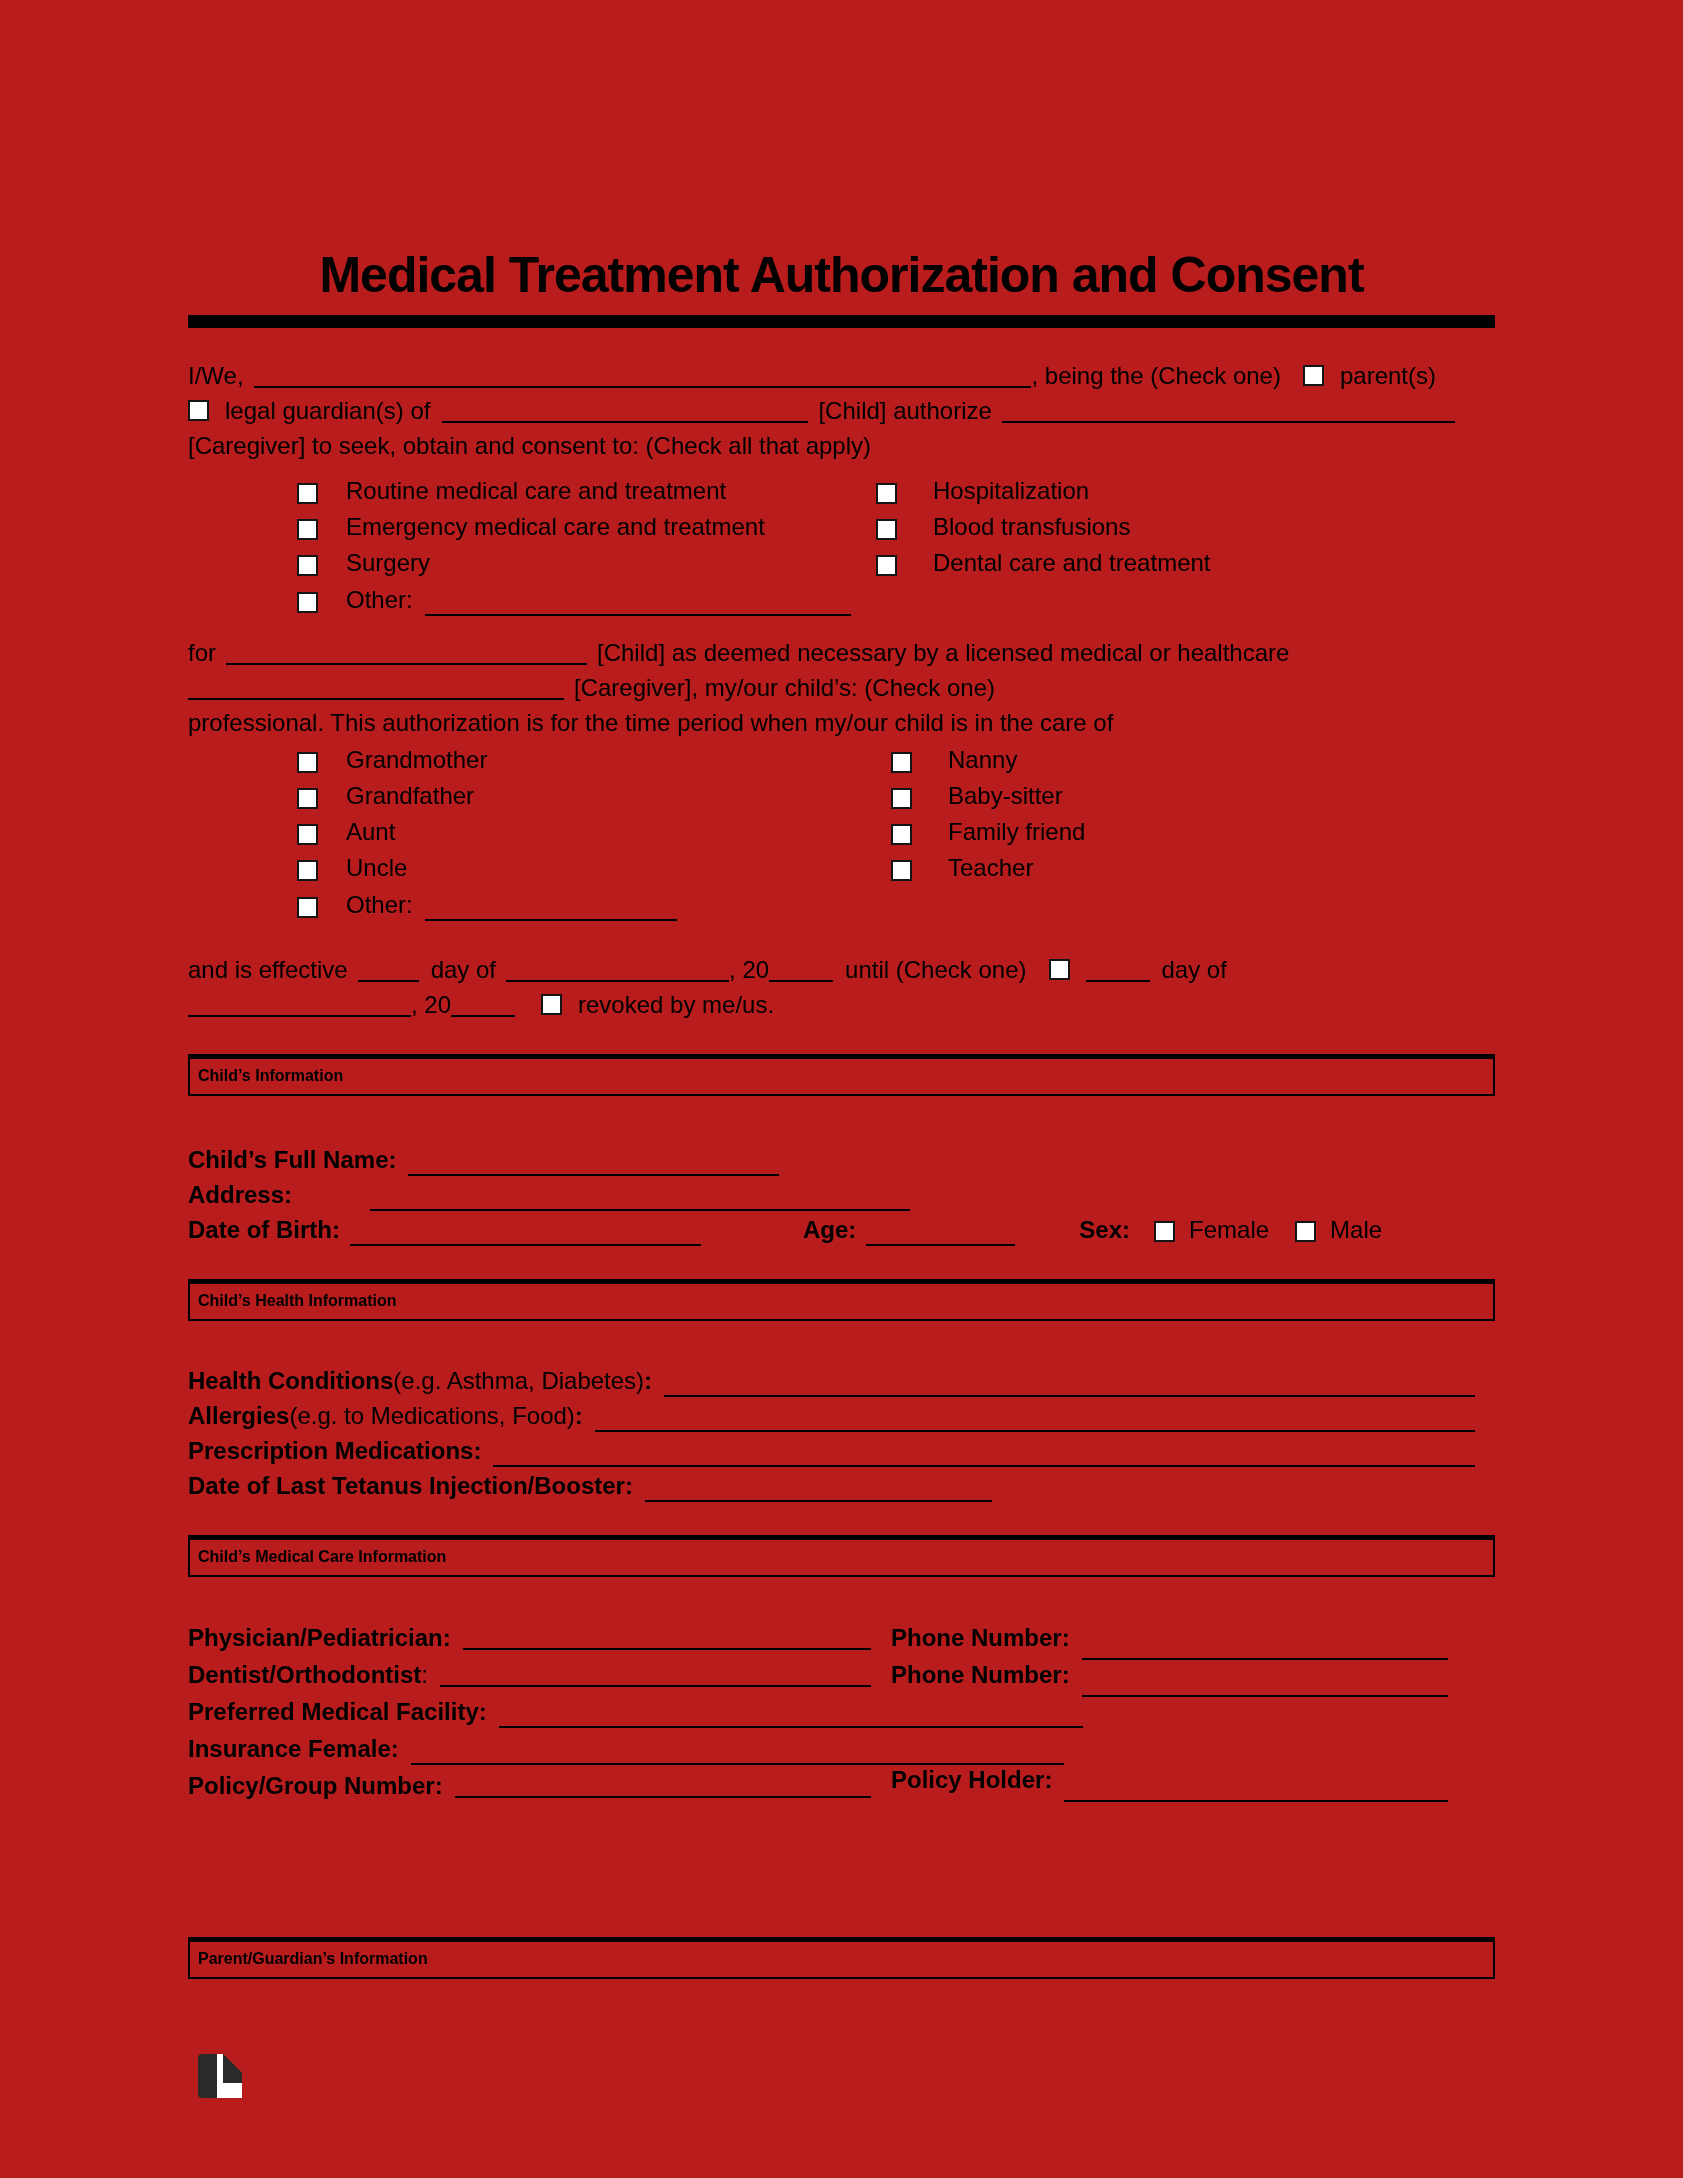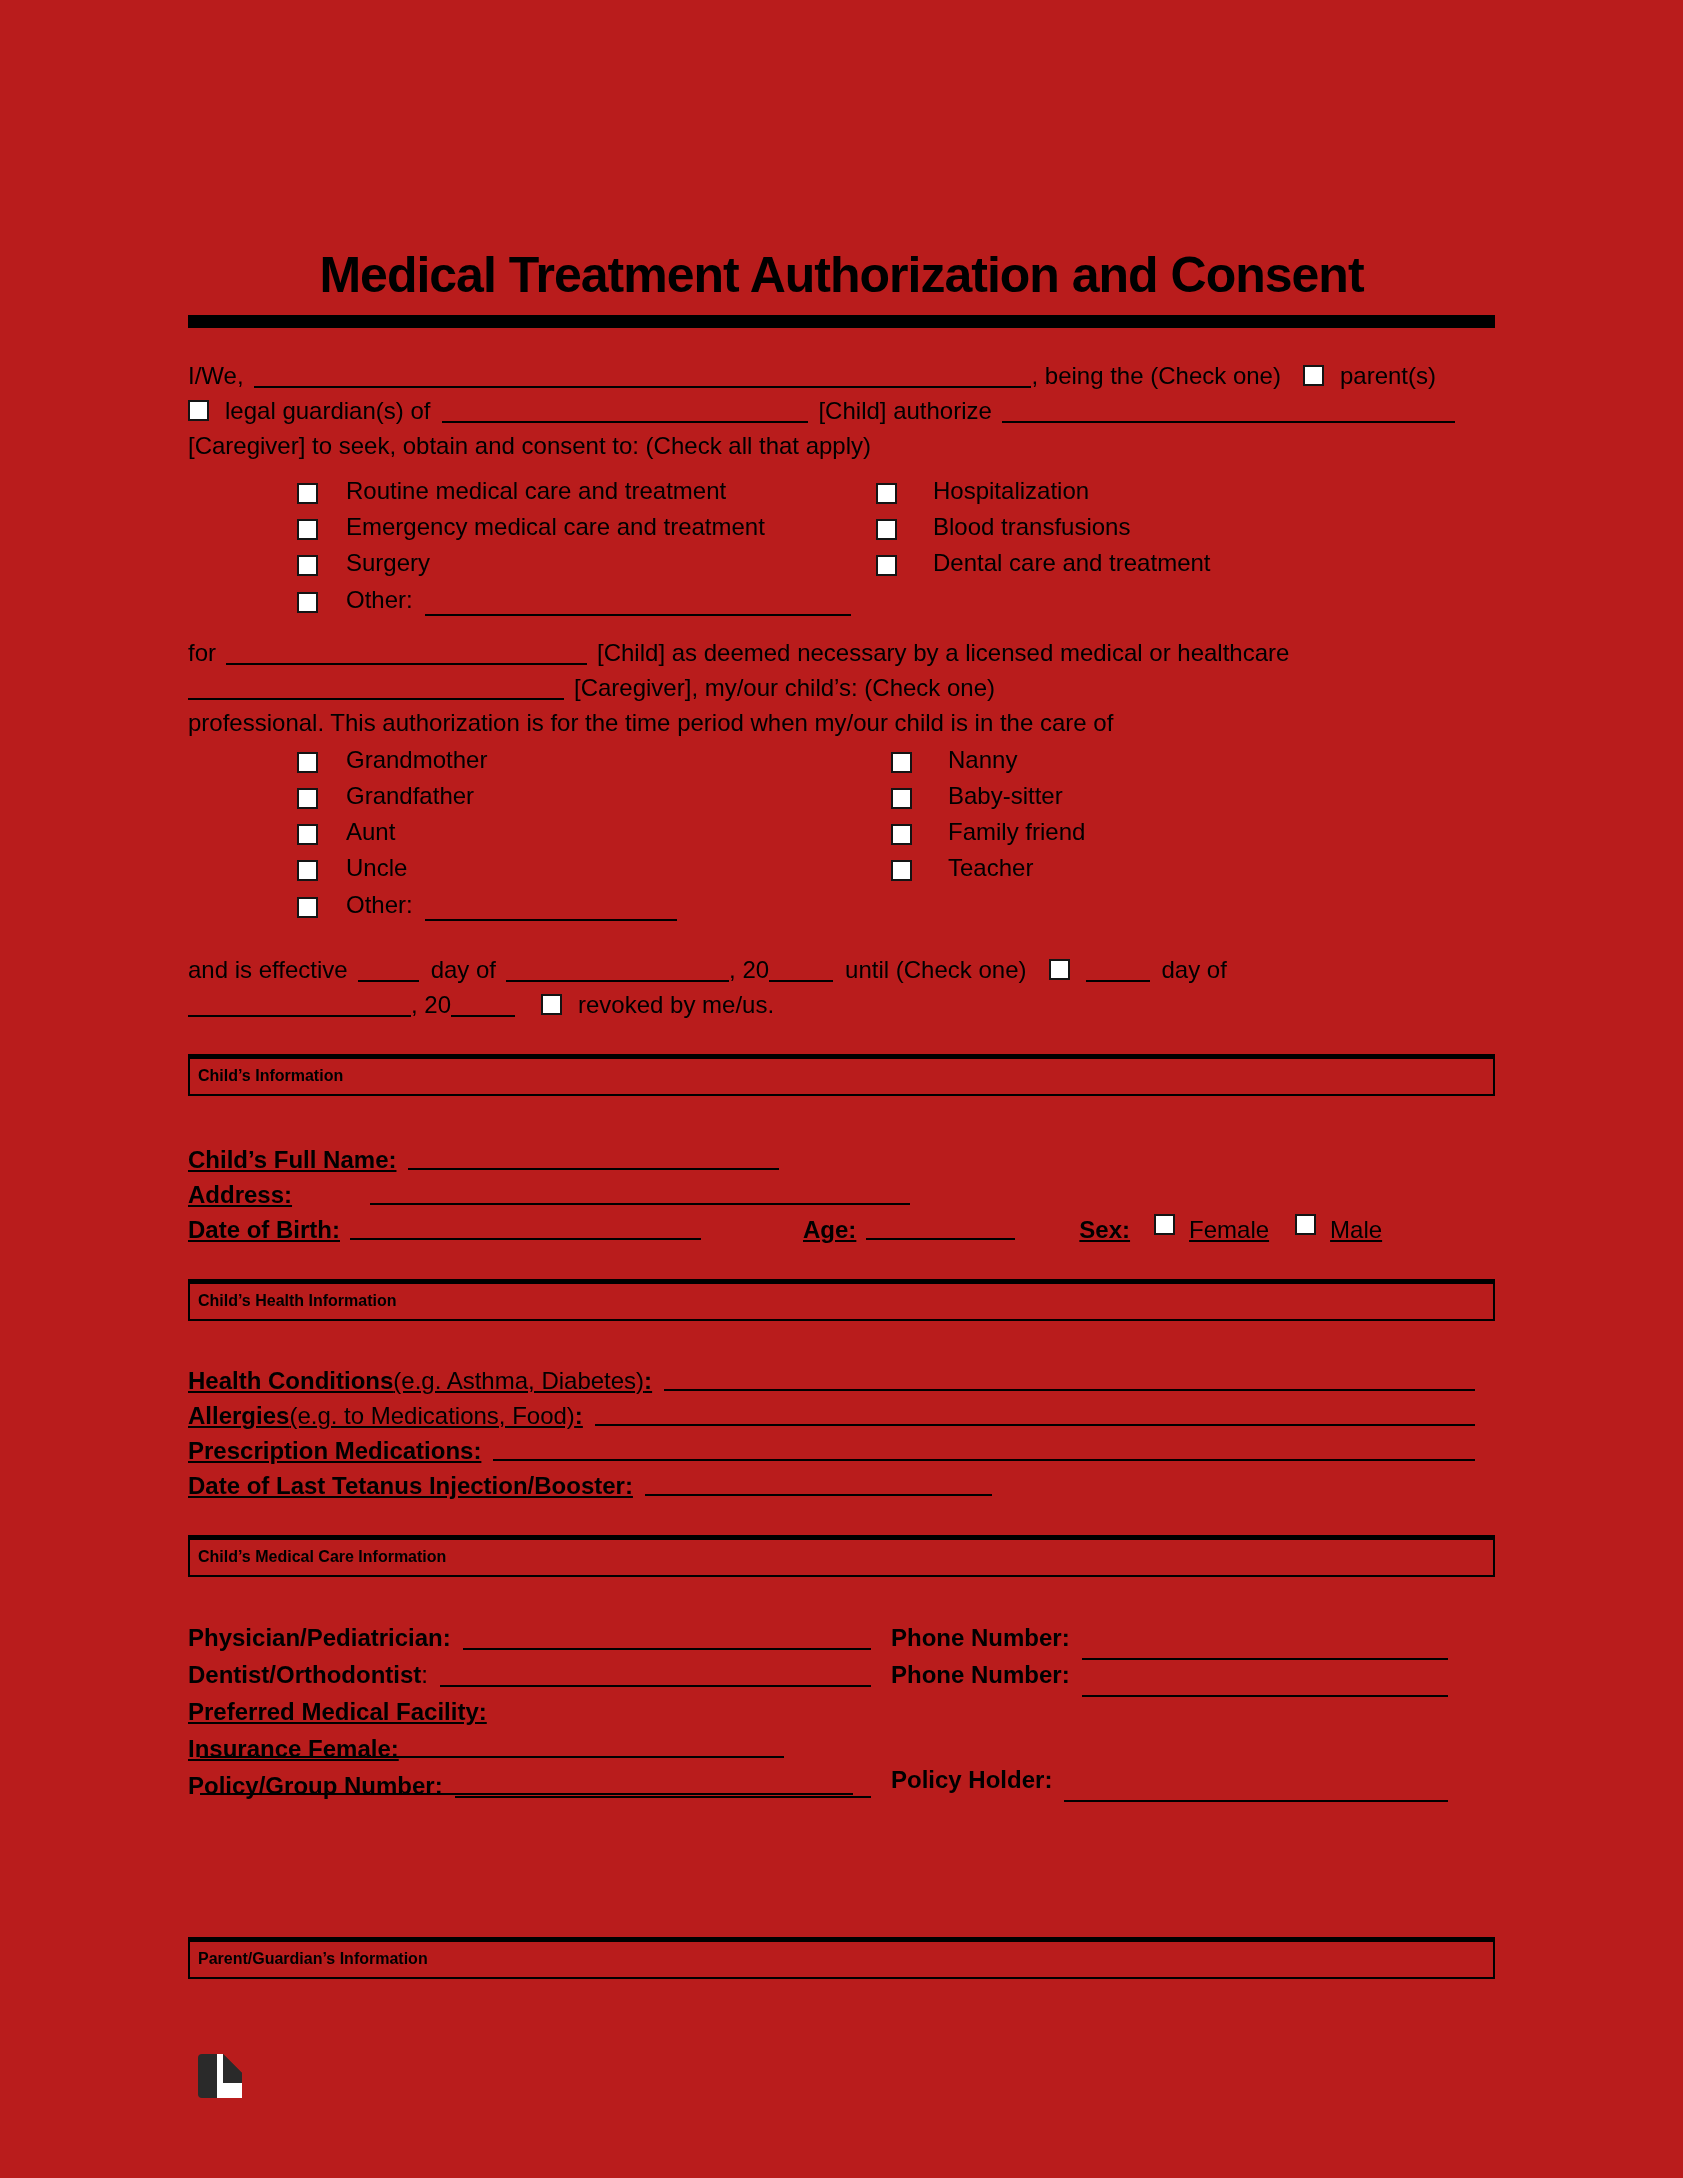--- a/index.html
+++ b/index.html
@@ -70,23 +70,23 @@
     border:2px solid #000; border-top-width:5px;
     font-weight:bold; font-size:16px; line-height:26px;
     padding:4px 8px 5px;
   }
   .section.parent { margin-top:133px; }
 
   .fields { }
   .fields.child { margin-top:46px; }
   .fields.health { margin-top:42px; }
   .fields.care { margin-top:42px; }
-  .frow { display:flex; align-items:flex-start; height:35px; line-height:35px; white-space:nowrap;text-decoration:underline; }
+  .frow { display:flex; align-items:center; height:35px; line-height:35px; white-space:nowrap; }
   .frow.pr20 { padding-right:20px; }
-  .care .frow { height:37px; line-height:37px;flex-direction:column; }
+  .care .frow { height:37px; line-height:37px; }
   .lblw { display:inline-block; width:182px; }
 
   .crow { display:flex; align-items:baseline; height:37px; line-height:37px; white-space:nowrap; }
   .ccol-l { width:703px; display:flex; align-items:baseline; padding-right:20px; flex:0 0 auto; }
   .ccol-r { flex:1; display:flex; align-items:flex-end; padding-right:47px; }
   .ccol-r.raised { position:relative; top:-6px; }
 
   .logo { margin-top:75px; margin-left:10px; width:44px; height:44px; }
 </style>
 </head>

